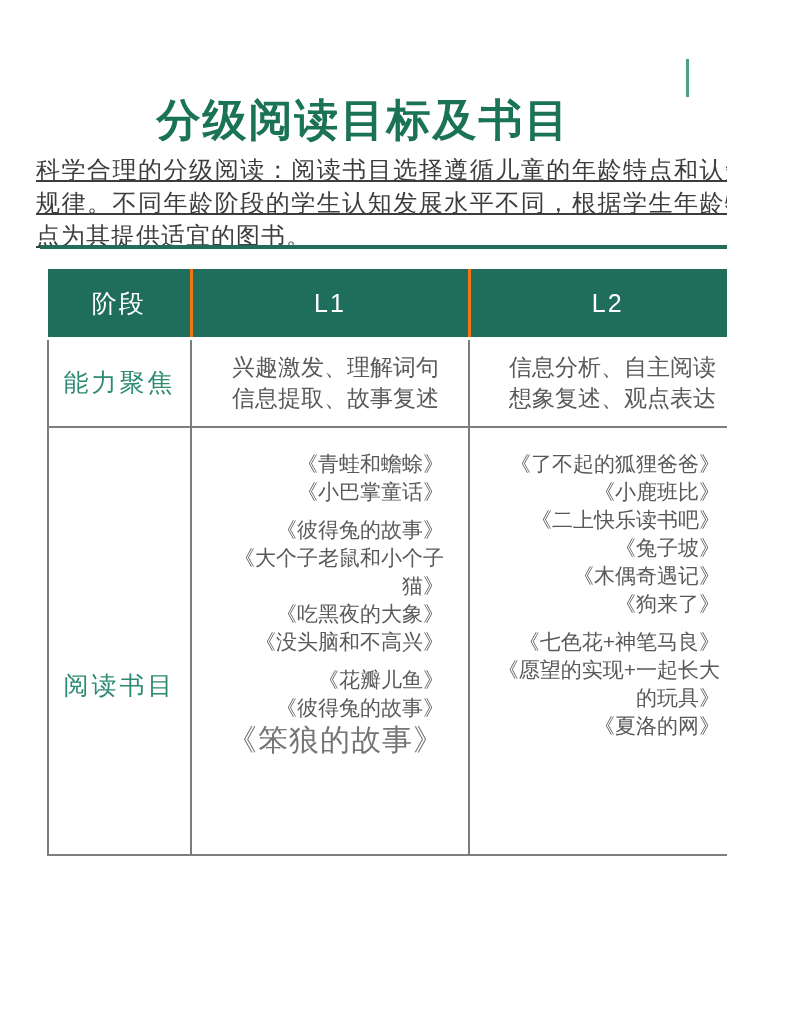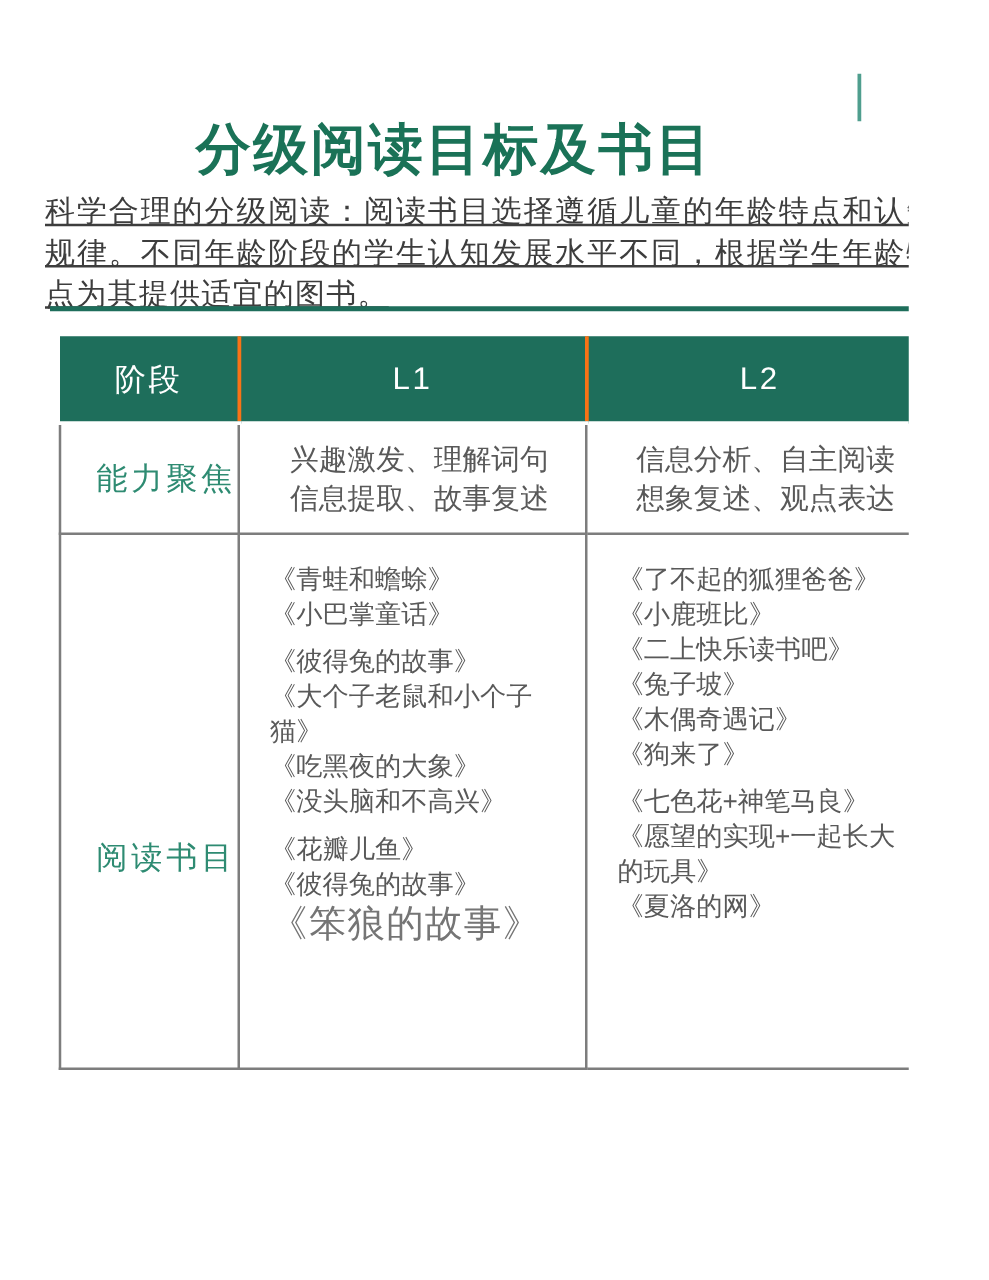--- a/index.html
+++ b/index.html
@@ -85,37 +85,37 @@
   .reading-table td {
     border: 2px solid var(--table-border, #7D7D7D);
     background: #ffffff;
   }
   tr.ability-row { height: 88px; }
   tr.booklist-row { height: 428px; }
   .label-cell {
     color: var(--label-green, #2E8B72);
     font-size: 25px;
     letter-spacing: 3px;
-    text-align: right;
+    text-align: center;
     vertical-align: middle;
   }
   .booklist-row .label-cell .label-inner {
     position: relative;
     top: 45px;
   }
   .center-cell {
     text-align: center;
     color: var(--cell-text, #595959);
     font-size: 23px;
     line-height: 31px;
     vertical-align: middle;
     padding-left: 12px;
   }
   .book-cell {
-    text-align: left;
+    text-align: right;
     color: var(--cell-text, #595959);
     font-size: 21px;
     line-height: 28px;
     vertical-align: top;
     padding: 22px 24px 0 24px;
   }
   .book-cell .book.gap { margin-top: 10px; }
   .book-cell .book.large {
     font-size: 30px;
     line-height: 36px;

